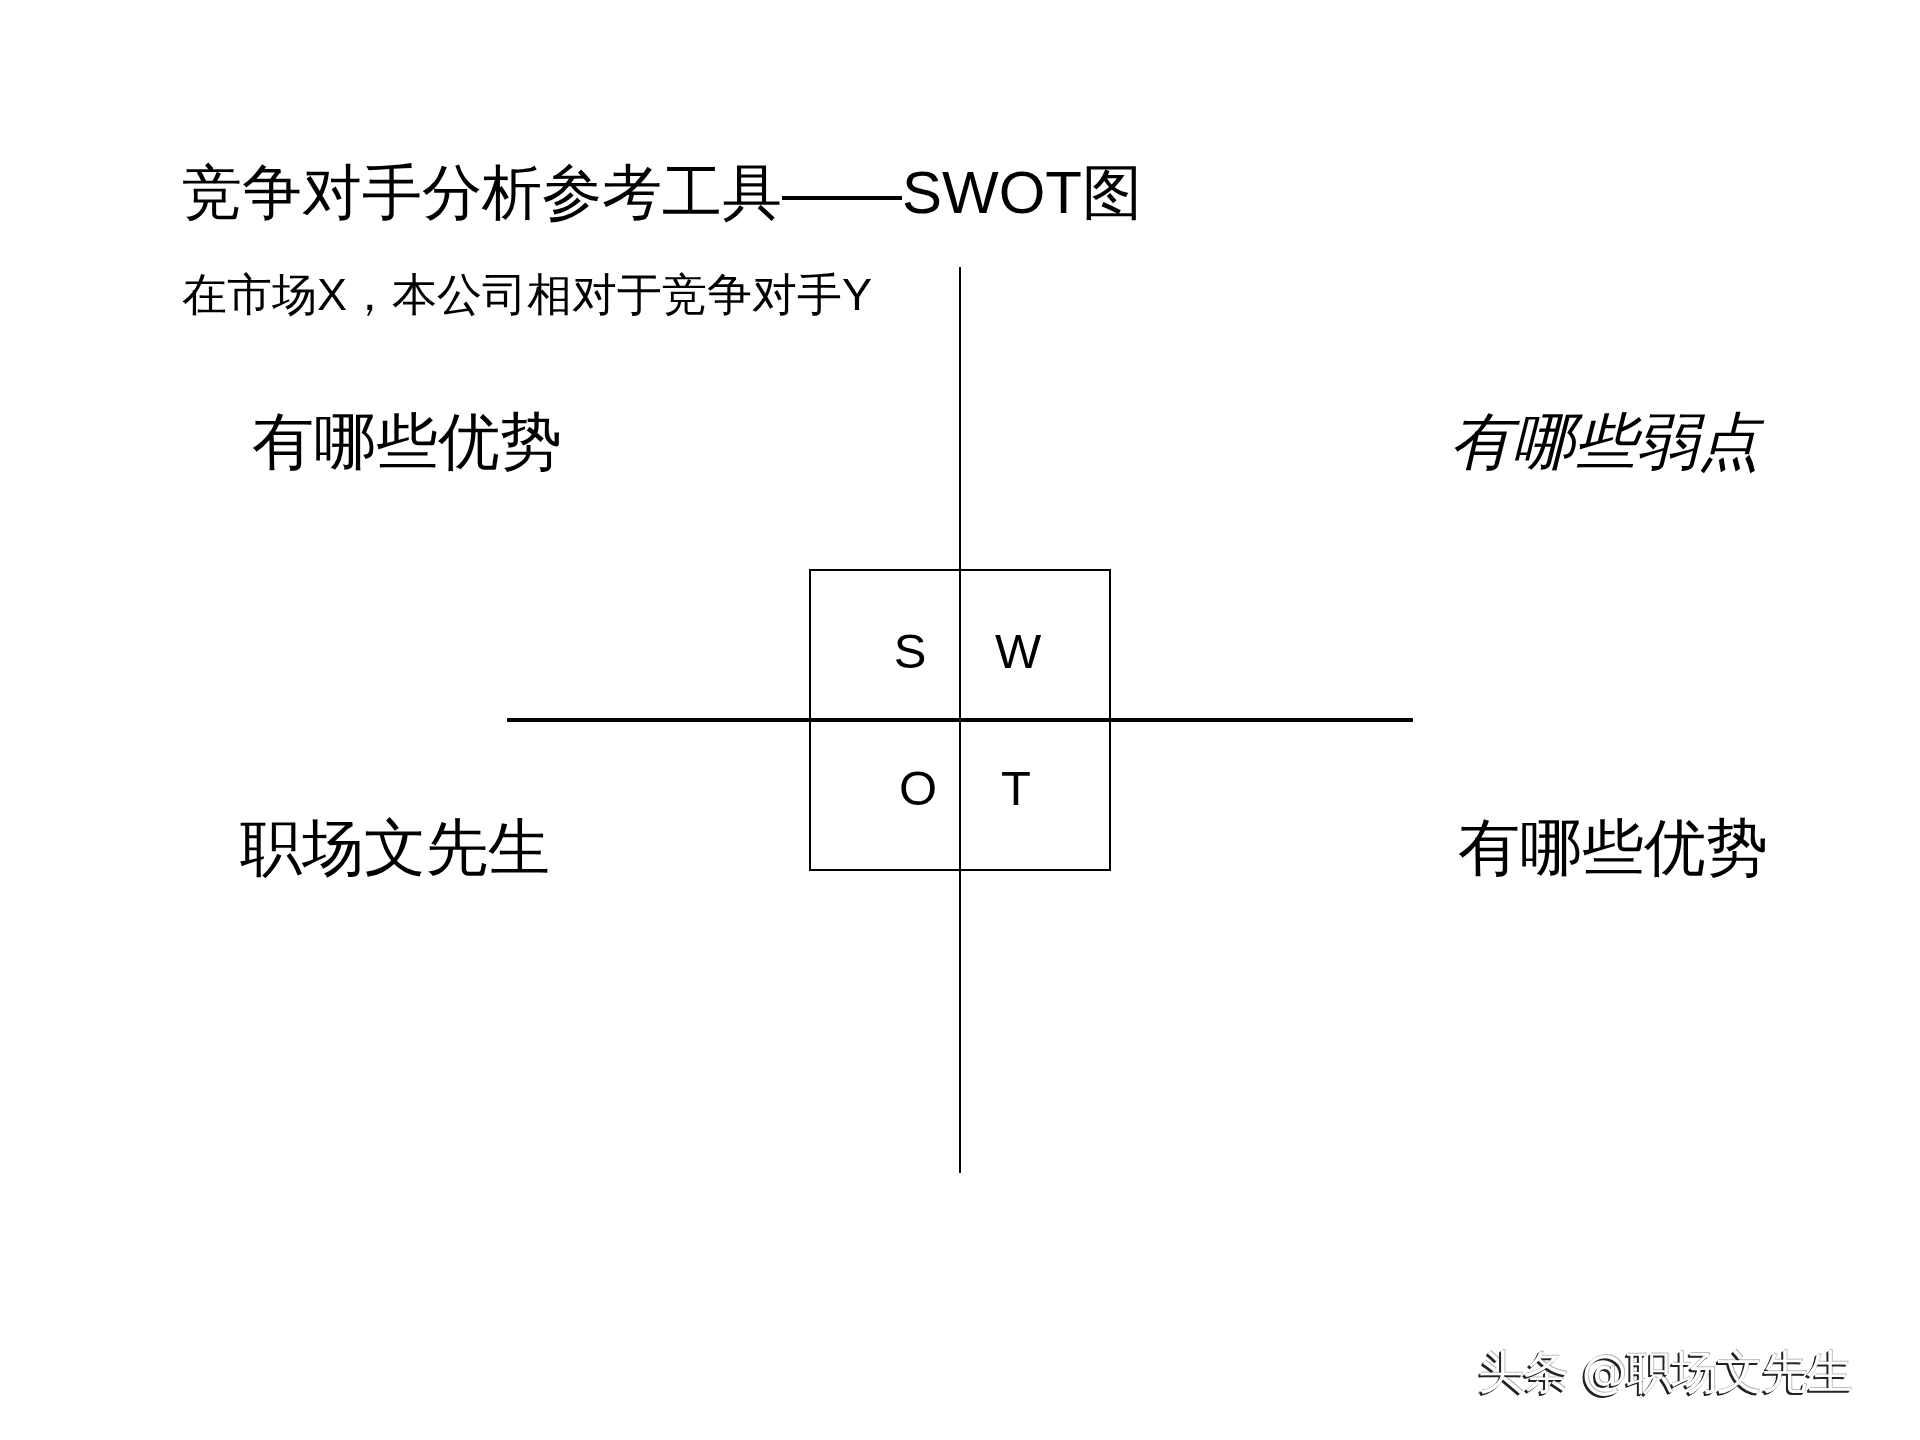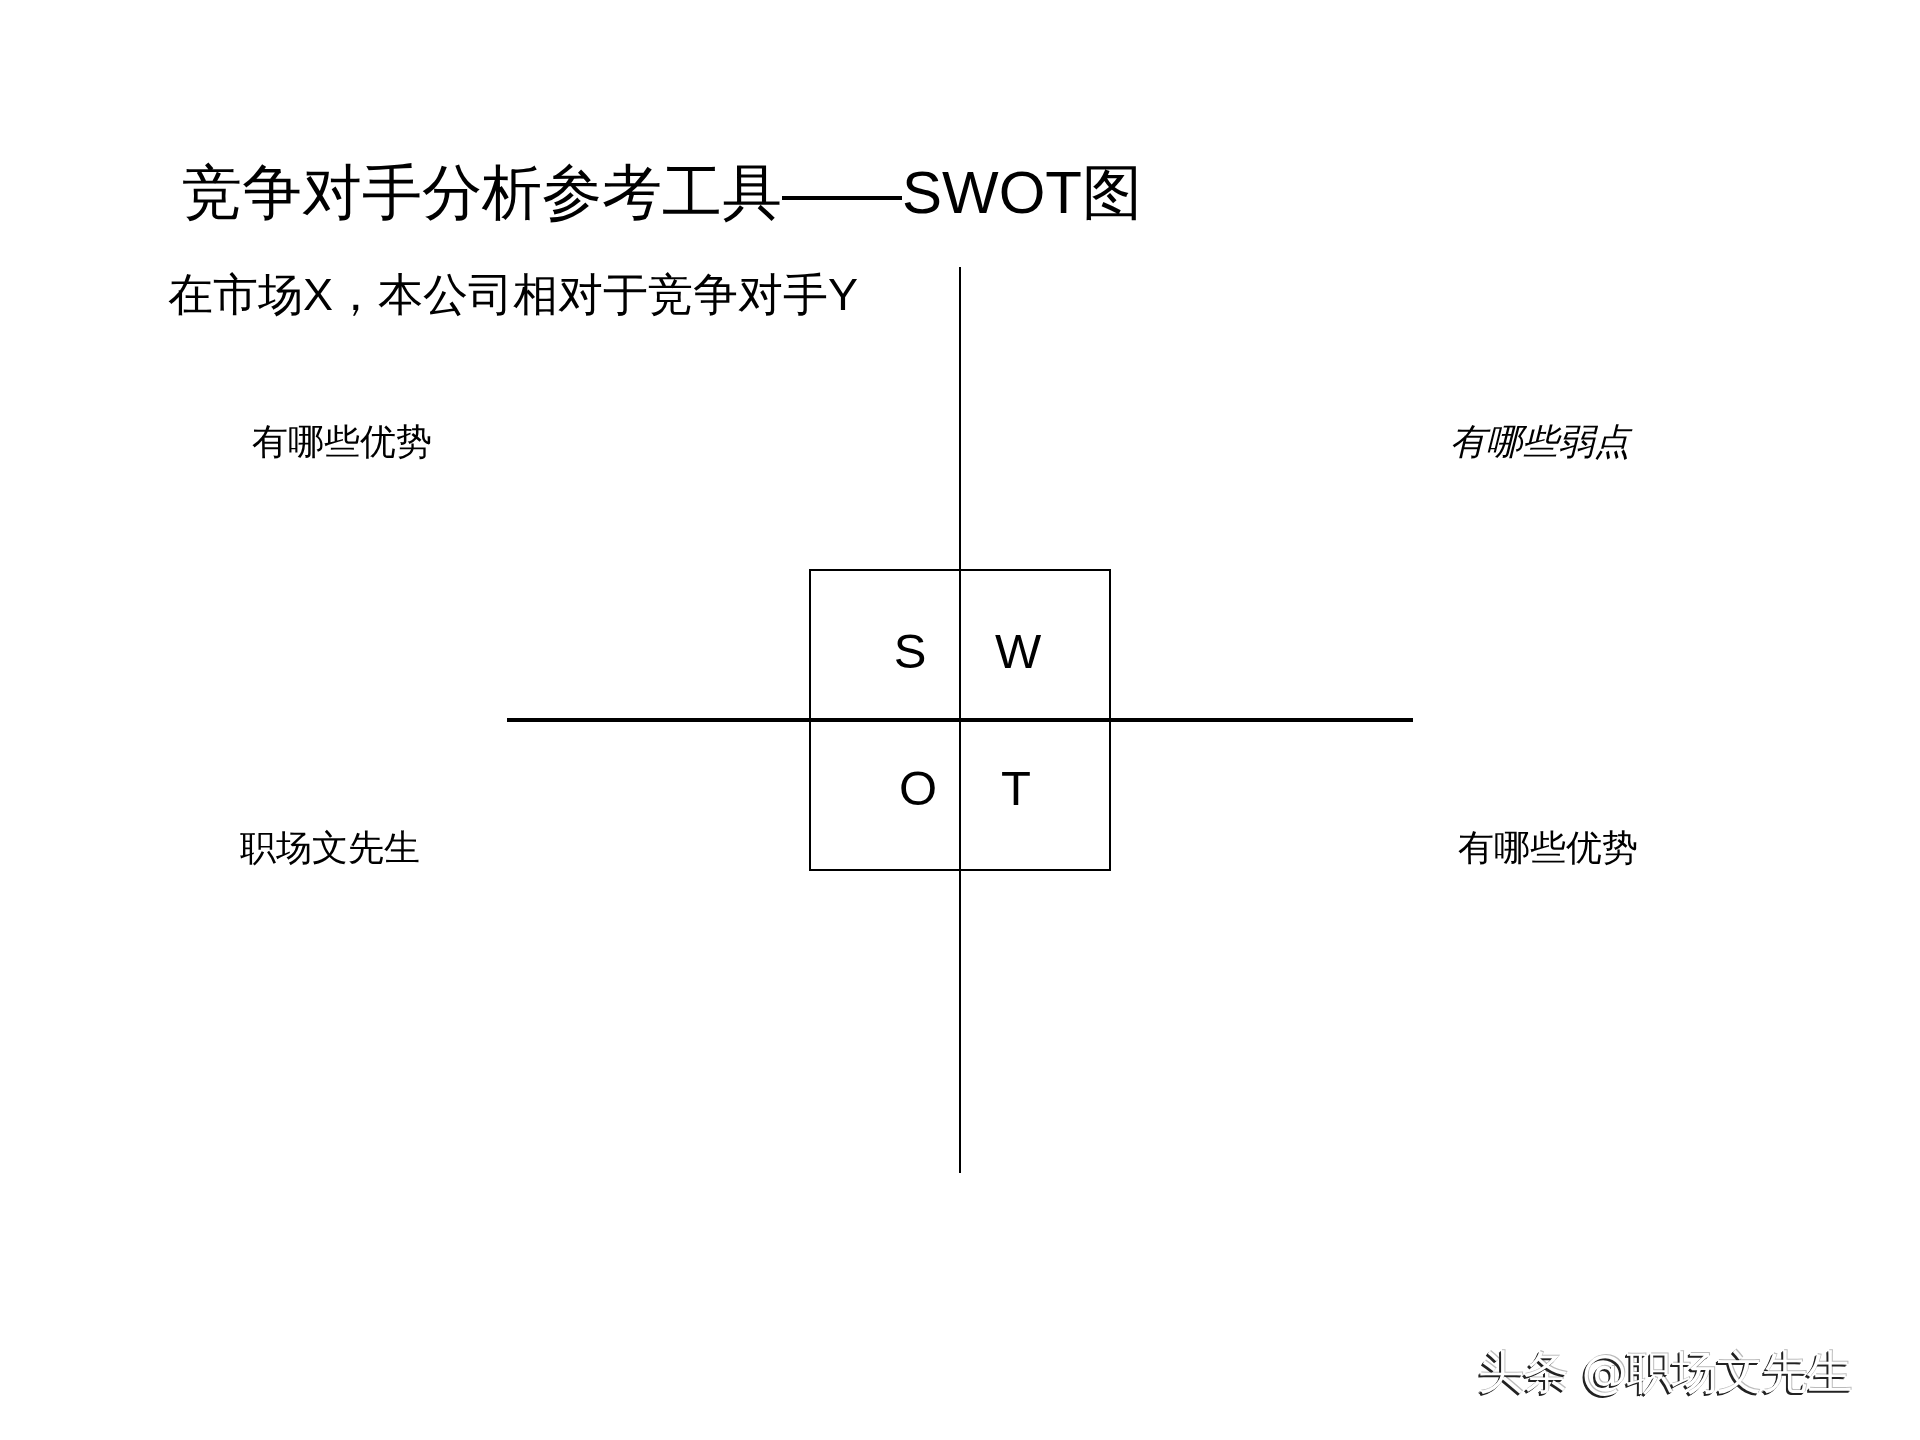--- a/index.html
+++ b/index.html
@@ -21,30 +21,30 @@
       left: 182px;
       top: 152px;
       font-size: 60px;
       line-height: 80px;
       letter-spacing: 0px;
     }
     .title .latin {
       font-family: "Liberation Sans", "DejaVu Sans", sans-serif;
     }
     .subtitle {
-      left: 168px;
+      left: 182px;
       top: 265px;
       font-size: 45px;
       line-height: 60px;
     }
     .subtitle .latin {
       font-family: "Liberation Sans", "DejaVu Sans", sans-serif;
     }
     .quad-label {
-      font-size: 36px;
+      font-size: 62px;
       line-height: 56px;
     }
     #q-strengths { left: 252px; top: 414px; }
     #q-weaknesses { left: 1450px; top: 414px; font-style: italic; }
     #q-opportunities { left: 240px; top: 820px; }
     #q-threats { left: 1458px; top: 820px; }
 
     .axis-h {
       position: absolute;
       left: 507px;

